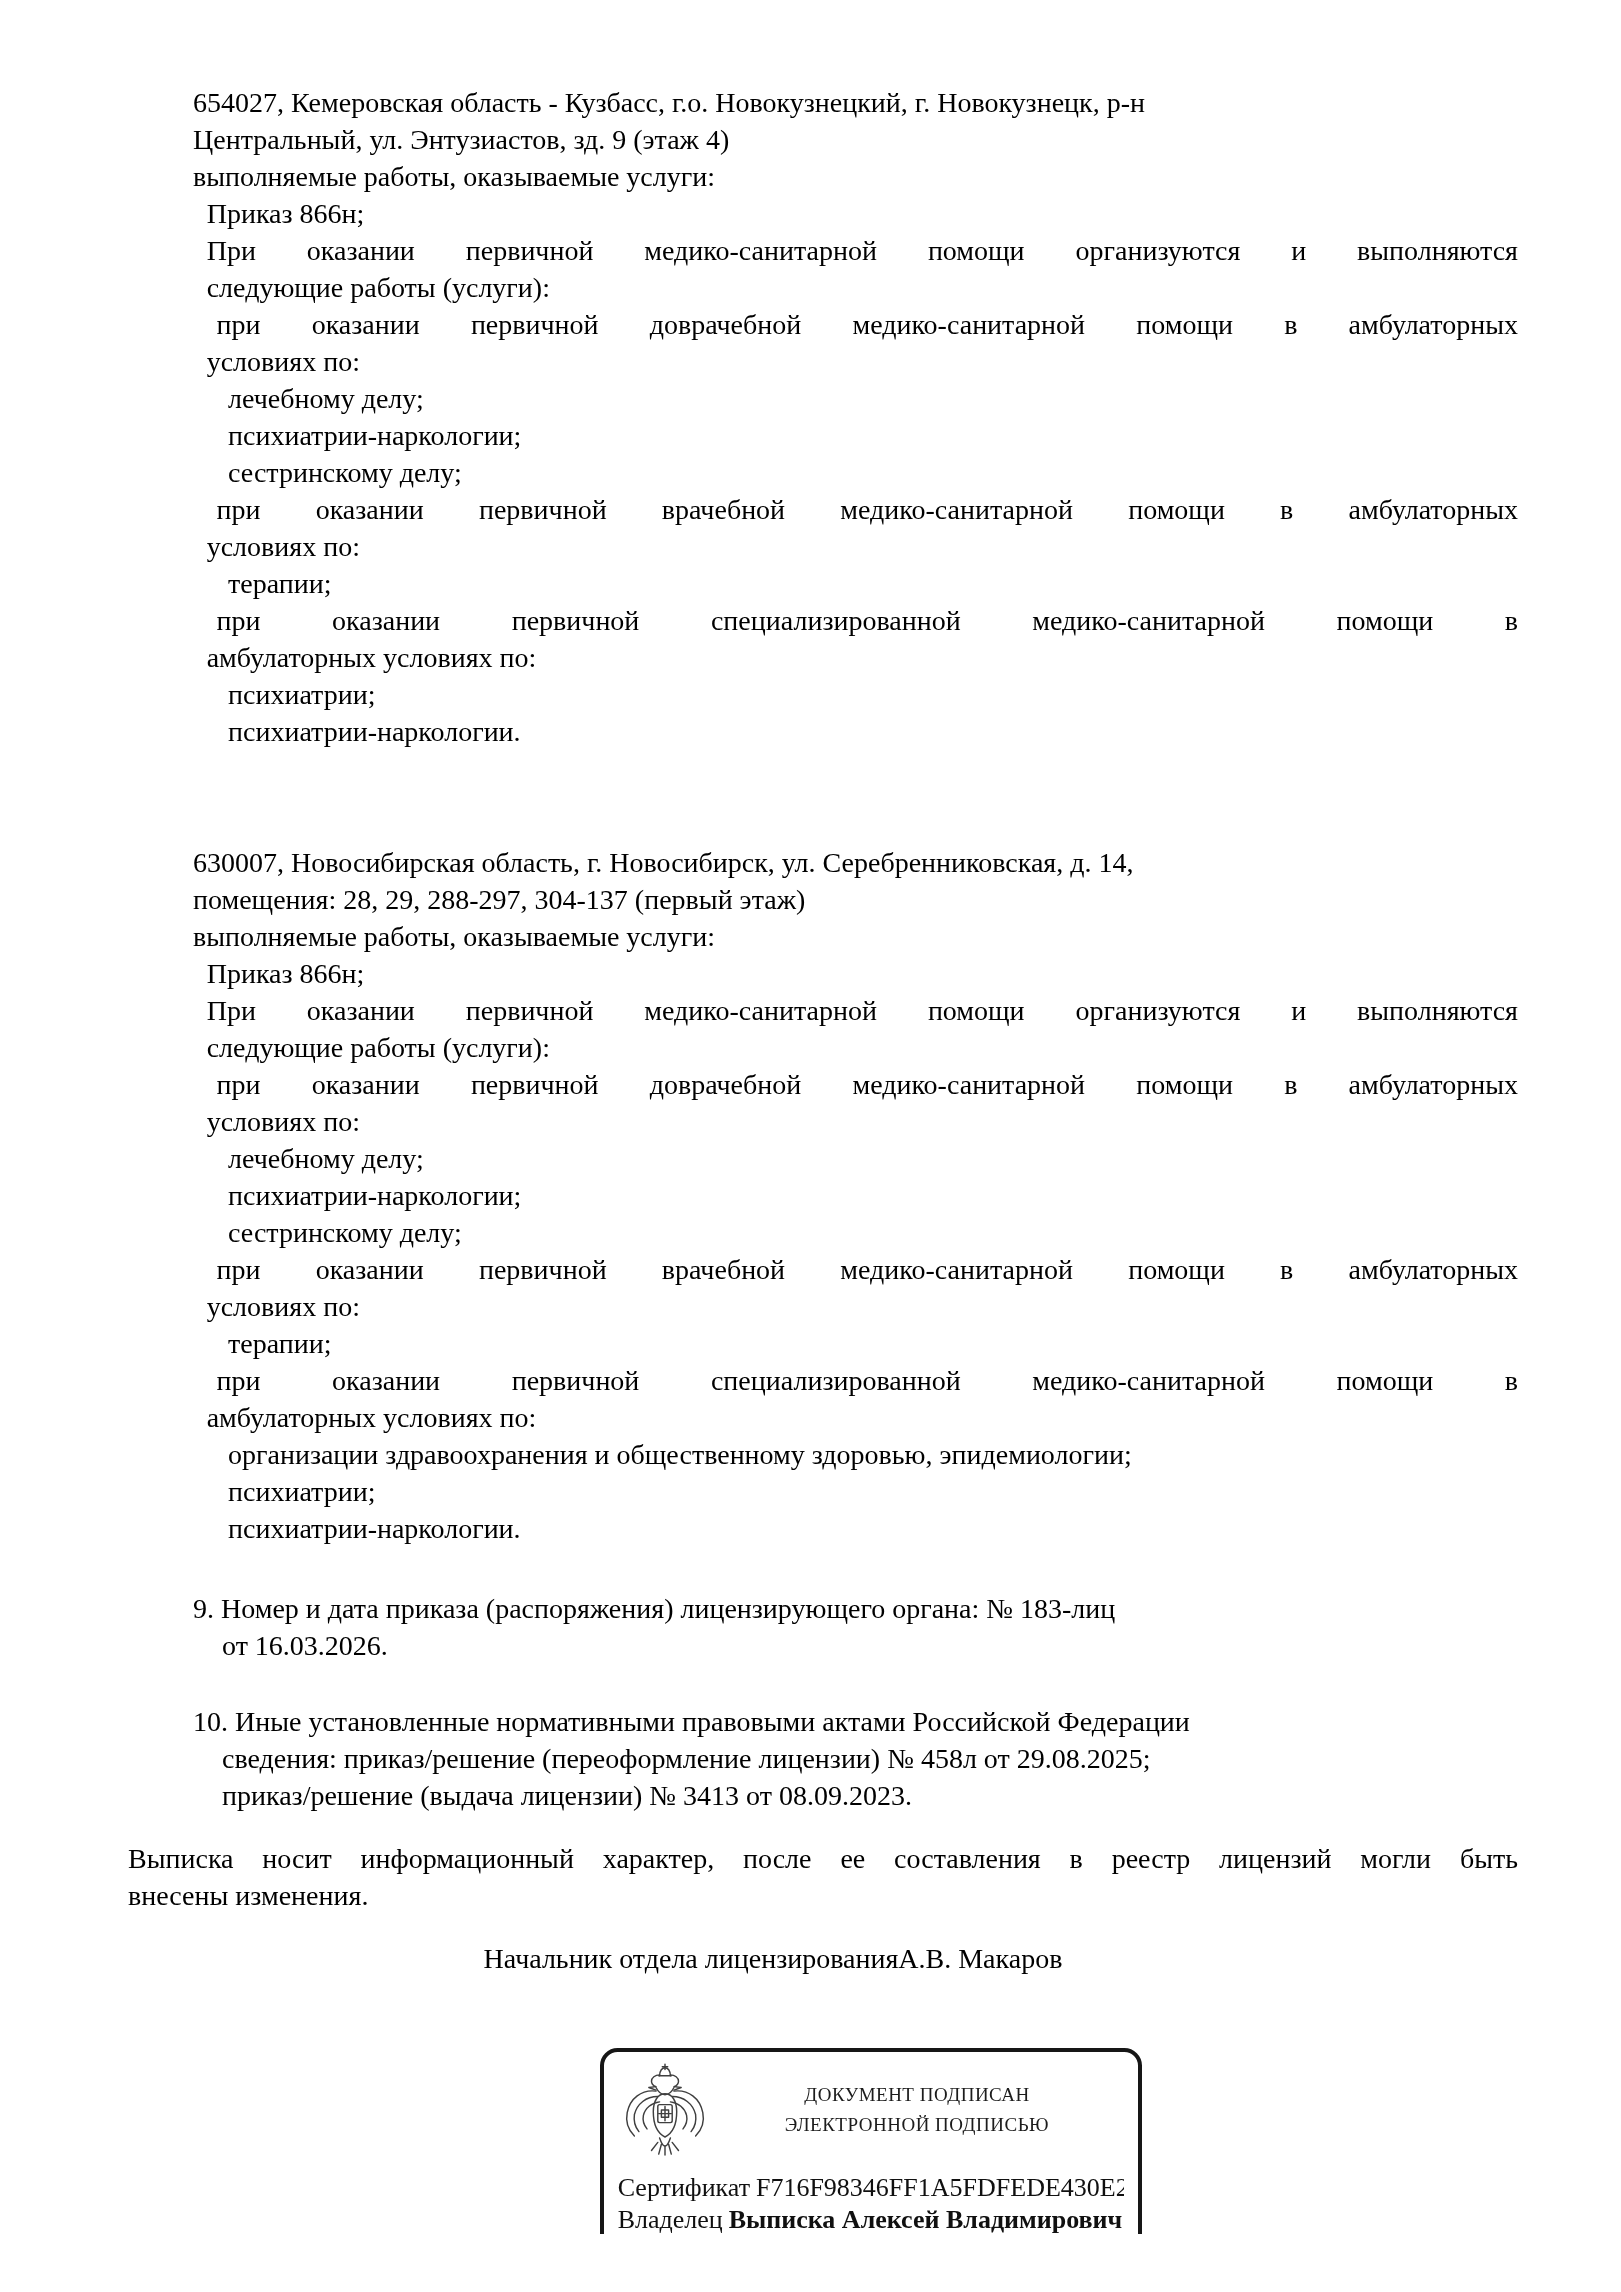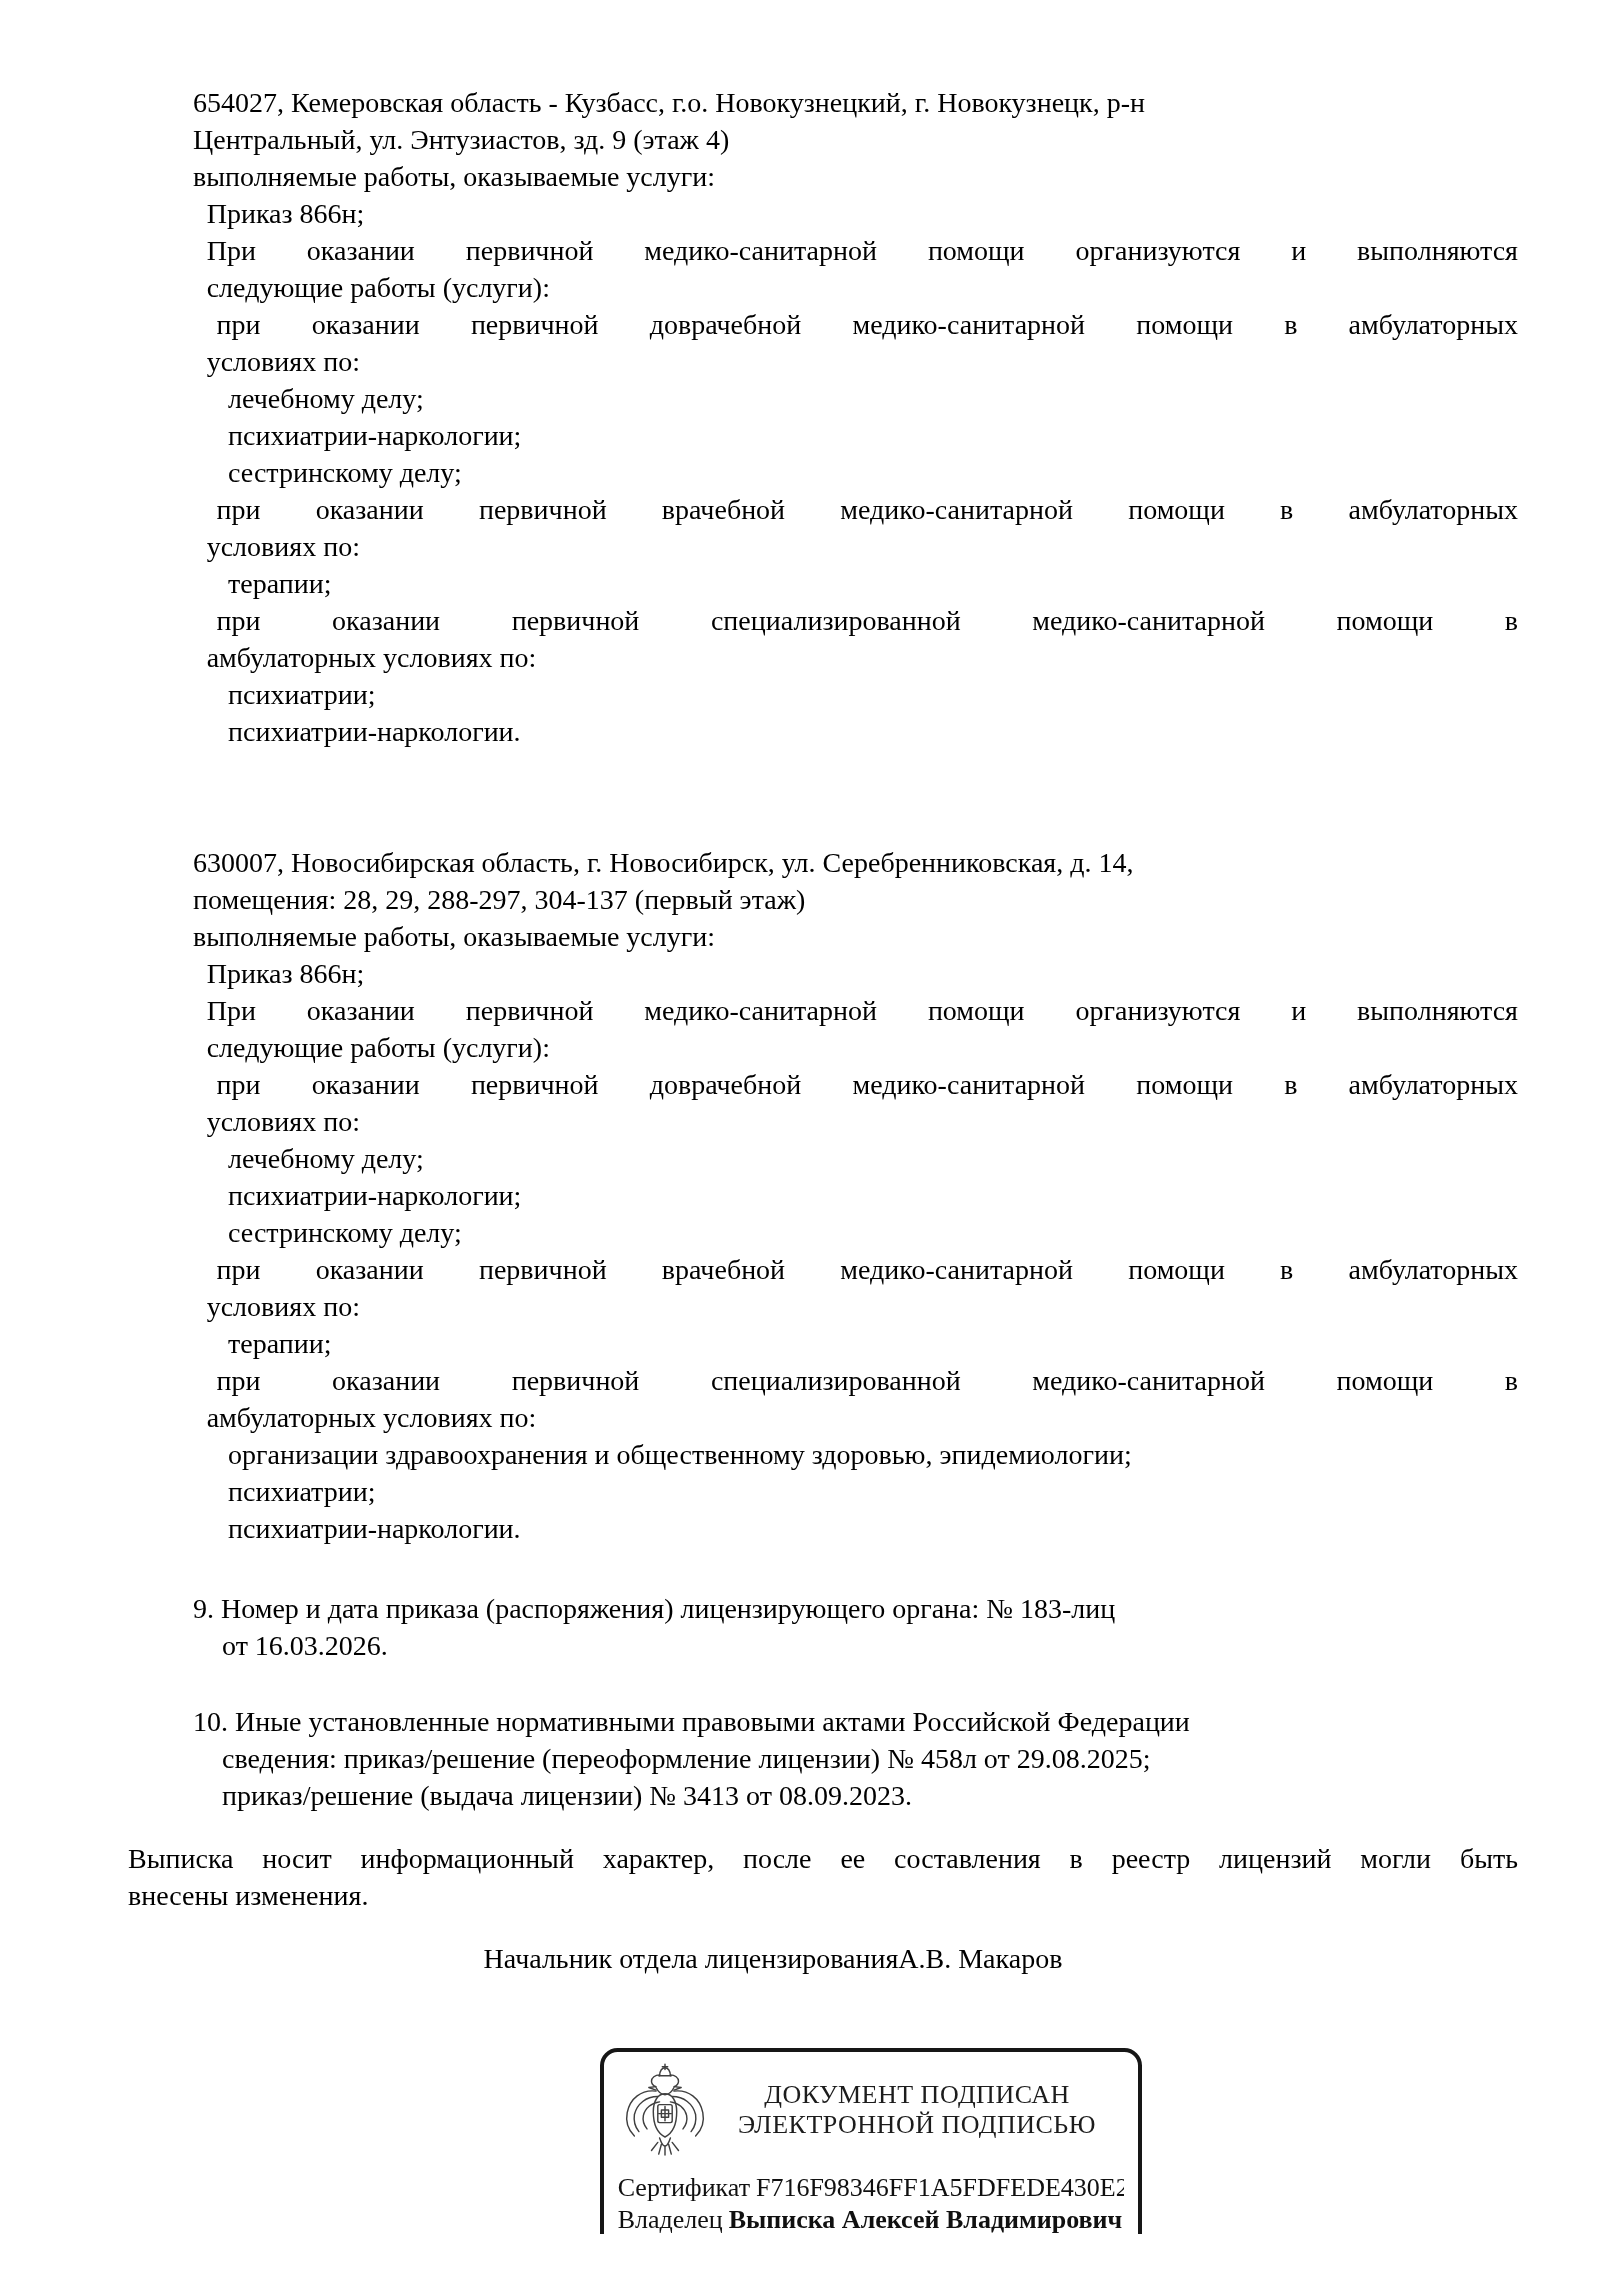--- a/index.html
+++ b/index.html
@@ -29,21 +29,21 @@
   }
   .stamp{
     position:absolute;left:600px;top:2048px;
     width:542px;height:215px;box-sizing:border-box;
     border:4.9px solid #161616;border-radius:17.6px;
     background:#ffffff;padding:7.8px 13.7px 0 13.7px;
   }
   .stamp-top{display:flex;align-items:center;height:100px;}
   .eagle{display:block;width:92px;flex:0 0 92px;}
   .eagle svg{width:90px;height:98px;display:block;margin-left:2px;}
-  .stamp-title{flex:1;text-align:center;font-size:26px;line-height:30px;letter-spacing:0.5px;color:#1c1c1c;}
+  .stamp-title{flex:1;text-align:center;font-size:19px;line-height:30px;letter-spacing:0.5px;color:#1c1c1c;}
   .stamp-lines{margin-top:11.8px;}
   .stamp-line{font-size:26px;line-height:32px;color:#101010;white-space:nowrap;overflow:hidden;}
   .stamp-line .lbl{margin-right:5.9px;}
   .stamp-line .bold{font-weight:bold;}
 </style>
 </head>
 <body>
 
 <div class="page">
 

